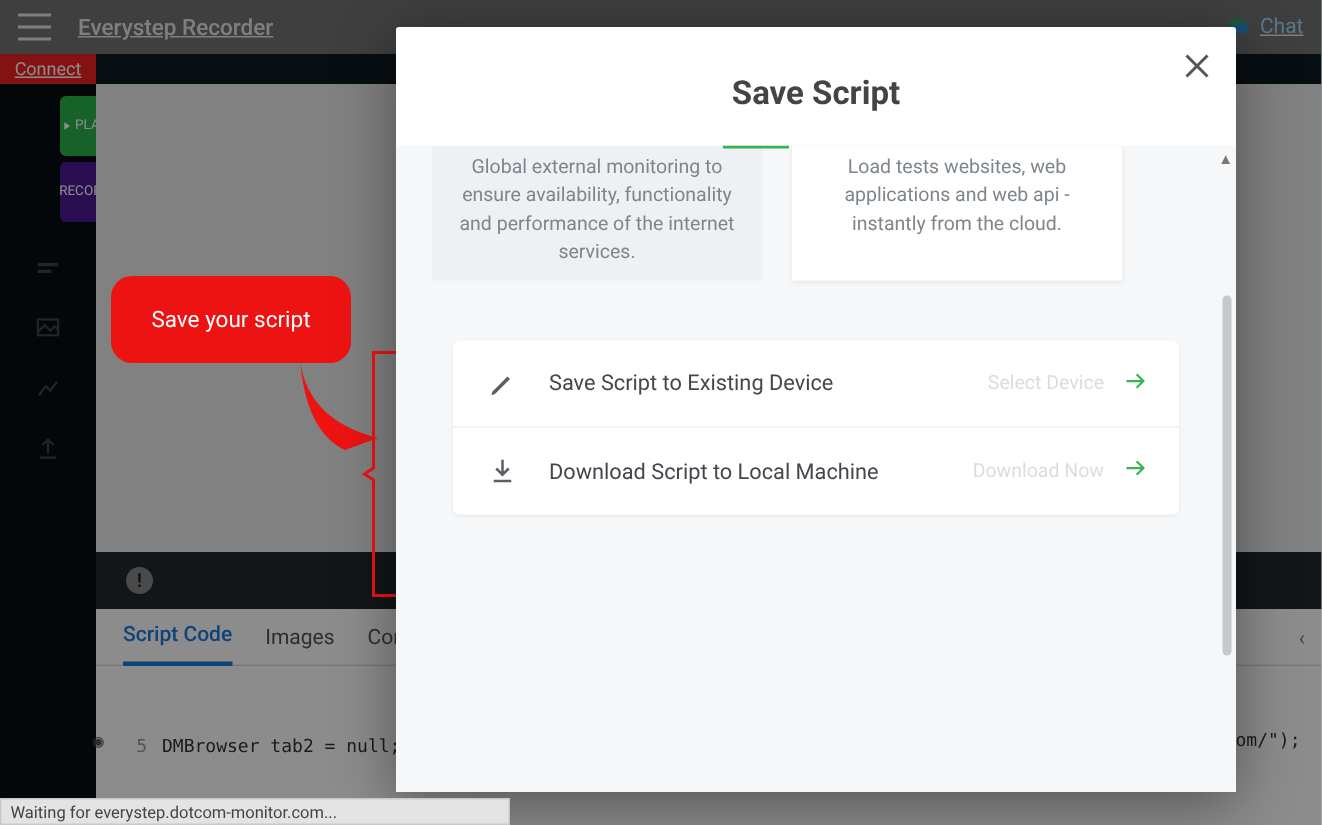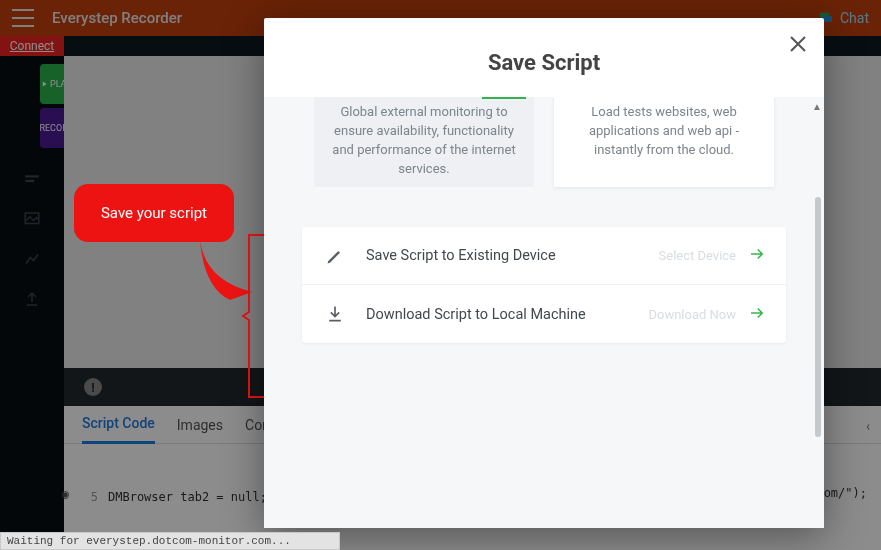--- a/index.html
+++ b/index.html
@@ -9,25 +9,26 @@
     width: 881px;
     height: 550px;
     overflow: hidden;
     position: relative;
     font-size: 14px;
     color: #333;
   }
   
   .header {
     height: 36px;
-    background: #c2410c;
+    background: #737373;
     display: flex;
     align-items: center;
     padding: 0 12px;
     color: #e8e8e8;
+    text-decoration: underline;
   }
   .hamburger { width: 22px; height: 18px; display:flex; flex-direction:column; justify-content:space-between; cursor:pointer; }
   .hamburger span { height:2px; background:#e8e8e8; display:block; }
   .app-title { margin-left: 18px; font-size: 15px; font-weight: 500; }
   .header-spacer { flex: 1; }
   .chat-btn { display:flex; align-items:center; gap:6px; color:#9fdcff; font-size:14px; cursor:pointer;}
   .chat-ico { width:16px; height:16px; }
 
   
   .connect {
@@ -103,21 +104,20 @@
   .statusbar {
     position:absolute;
     left:0; bottom:0;
     height:18px; min-width:340px;
     background:#e3e3e3;
     border:1px solid #c8c8c8;
     font-size:11px; color:#444;
     display:flex; align-items:center;
     padding:0 6px;
     z-index:60;
-    font-family:Liberation Mono, monospace;
   }
 
   
   .scrim {
     position:absolute; inset:0;
     background:rgba(0,0,0,0.45);
     z-index:20;
   }
 
   
@@ -168,21 +168,21 @@
   .modal-title { text-align:center; font-size:22px; color:#444; margin-top:32px; font-weight:700;}
   .modal-body {
     flex:1;
     background:#f6f7f9;
     margin-top:22px;
     position:relative;
     overflow:hidden;
     padding: 0 24px;
   }
   .option-cards {
-    display:flex; gap:20px; justify-content:center;
+    display:flex; gap:20px; justify-content:flex-start;
     height:90px;
   }
   .mcard {
     width:220px;
     background:#eef0f3;
     padding:6px 14px 12px;
     text-align:center;
     font-size:13px;
     color:#7e858c;
     line-height:1.45;

